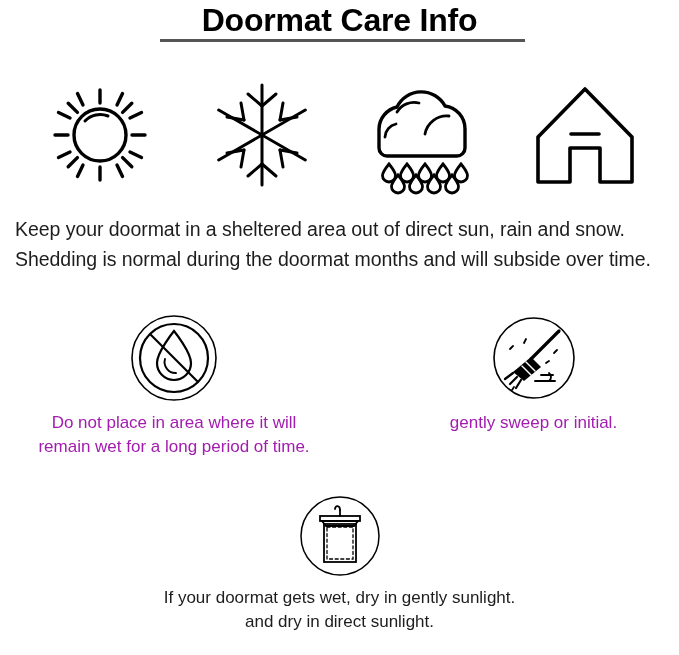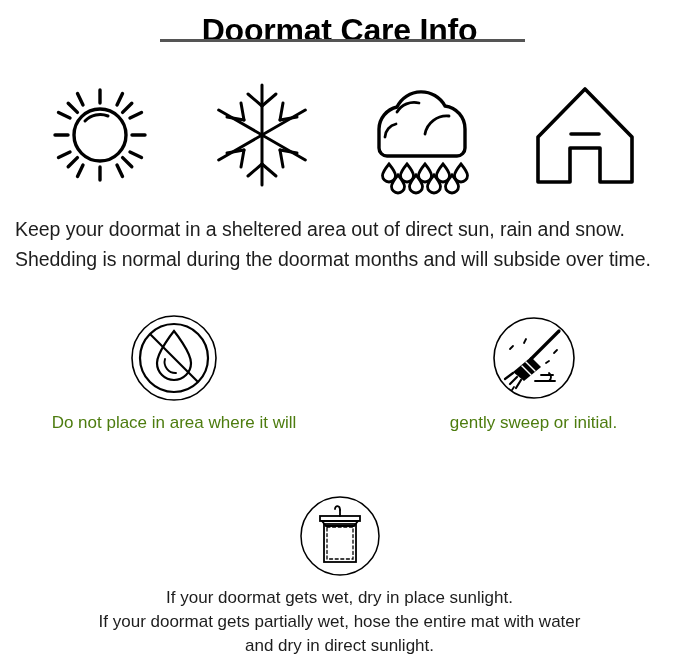--- a/index.html
+++ b/index.html
@@ -26,21 +26,21 @@
     text-align: center;
   }
   #page-title {
     font-family: "Liberation Sans", sans-serif;
     font-weight: bold;
     font-size: 32px;
     line-height: 36px;
     letter-spacing: -0.2px;
     color: #000000;
     margin: 0;
-    padding-top: 12px;
+    padding-top: 2px;
   }
   #title-underline {
     position: absolute;
     left: 160px;
     top: 39px;
     width: 365px;
     height: 3px;
     background: #555555;
   }
 
@@ -96,21 +96,21 @@
   #col-sweep   { left: 388px; width: 291px; }
   .care-icon-wrap {
     height: 92px;
     display: flex;
     align-items: center;
     justify-content: center;
   }
   .care-caption {
     font-size: 17px;
     line-height: 24px;
-    color: #4d7c0f;
+    color: #a21caf;
     margin-top: 7px;
   }
 
   
   #bottom-section {
     position: absolute;
     left: 0;
     top: 492px;
     width: 679px;
     text-align: center;
@@ -243,20 +243,21 @@
           <circle cx="45" cy="45" r="42" stroke-width="1.6"></circle>
           <circle cx="45" cy="45" r="34" stroke-width="2.2"></circle>
           <path d="M45 18 C45 18 28 39 28 50 A17 17 0 0 0 62 50 C62 39 45 18 45 18 Z" stroke-width="2.2"></path>
           <path d="M36 46 A11 11 0 0 0 47 60" stroke-width="1.9" stroke-linecap="round"></path>
           <line x1="21" y1="21" x2="69" y2="69" stroke-width="2.2"></line>
         </g>
       </svg>
     </div>
     <div class="care-caption">
       <div>Do not place in area where it will</div>
+      <div>remain wet for a long period of time.</div>
     </div>
   </div>
 
   <div class="care-col" id="col-sweep">
     <div class="care-icon-wrap">
       <svg width="86" height="86" viewBox="0 0 86 86">
         <circle cx="43" cy="43" r="40" stroke="#000" stroke-width="1.6" fill="none"></circle>
         <g stroke="#000" stroke-linecap="round" fill="none">
           <line x1="68" y1="16" x2="40" y2="44" stroke-width="3.2"></line>
           <path d="M40 42 L50 52 L33 66 L22 57 Z" fill="#000" stroke="none"></path>
@@ -298,17 +299,16 @@
         <path d="M42 16 C42 11 37 11 37 15"></path>
         <path d="M42 16 L42 22"></path>
         <rect x="22" y="22" width="40" height="5"></rect>
         <path d="M24 27 L28 32 L56 32 L60 27 Z"></path>
         <rect x="26" y="30" width="32" height="38"></rect>
         <rect x="29" y="33" width="26" height="32" stroke-dasharray="3 2.6" stroke-width="1.3"></rect>
       </g>
     </svg>
   </div>
   <div id="bottom-caption">
-    <div>If your doormat gets wet, dry in place sunlight.</div>
-    <div>If your doormat gets partially wet, hose the entire mat with water</div>
+    <div>If your doormat gets wet, dry in gently sunlight.</div>
     <div>and dry in direct sunlight.</div>
   </div>
 </div>
 
 </body></html>

